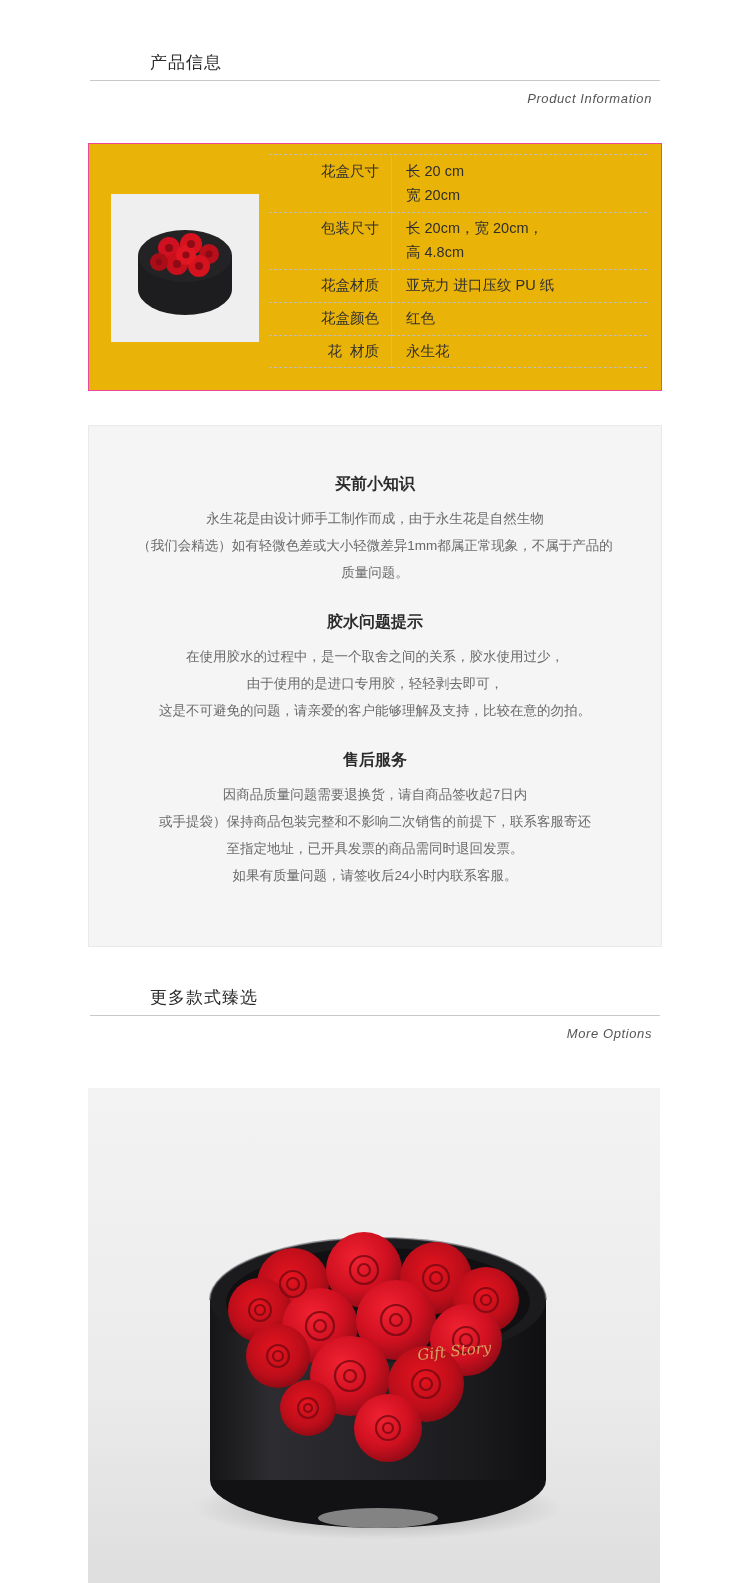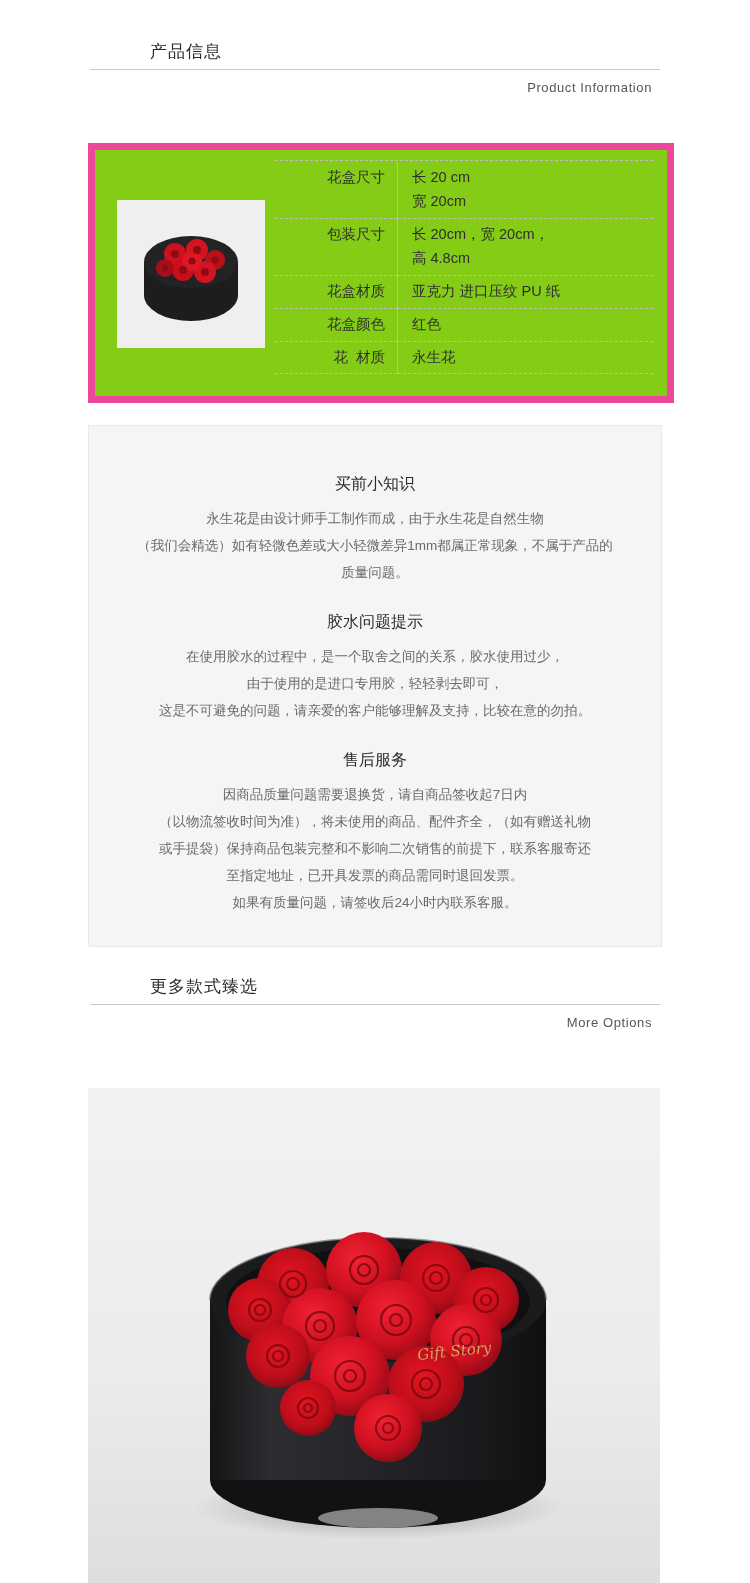--- a/index.html
+++ b/index.html
@@ -13,50 +13,51 @@
     position: relative;
     font-family: "Liberation Sans", sans-serif;
     color: #333333;
     overflow: hidden;
   }
 
   
   .section-head {
     position: relative;
     width: 570px;
-    margin: 0 auto;
+    margin: 11px auto;
   }
   .section-head .cn {
     font-size: 17px;
     color: #2b2b2b;
     letter-spacing: 1px;
     padding-left: 60px;
     padding-bottom: 6px;
   }
   .section-head .rule {
     border-bottom: 1px solid #c9c9c9;
     width: 100%;
   }
   .section-head .en {
     text-align: right;
     font-size: 13px;
     color: #555555;
     letter-spacing: 0.6px;
     padding-top: 10px;
     padding-right: 8px;
+    font-style: italic;
   }
 
   #head-product { position: absolute; left: 90px; top: 40px; width: 570px; }
   #head-more    { position: absolute; left: 90px; top: 975px; width: 570px; }
 
   
   .panel {
     position: absolute;
-    background: #84cc16;
-    border: 7px solid #ec4899;
+    background: #eab308;
+    border: 1px solid #ec4899;
   }
   #spec-panel {
     left: 88px;
     top: 143px;
     width: 572px;
     height: 246px;
   }
   #spec-thumb {
     position: absolute;
     left: 22px;
@@ -109,21 +110,21 @@
     top: 425px;
     width: 572px;
     height: 520px;
     background: #f5f5f5;
     border: 1px solid #e9e9e9;
   }
   .note-title {
     text-align: center;
     font-size: 16px;
     color: #2b2b2b;
-    font-weight: normal;
+    font-weight: bold;
     margin-top: 26px;
     margin-bottom: 10px;
   }
   .note-body {
     text-align: center;
     font-size: 13.5px;
     color: #6a6a6a;
     line-height: 2.0;
     padding: 0 16px;
   }
@@ -237,21 +238,20 @@
       <div>在使用胶水的过程中，是一个取舍之间的关系，胶水使用过少，</div>
       <div>由于使用的是进口专用胶，轻轻剥去即可，</div>
       <div>这是不可避免的问题，请亲爱的客户能够理解及支持，比较在意的勿拍。</div>
     </div>
   </div>
 
   <div id="note-block-3">
     <div class="note-title">售后服务</div>
     <div class="note-body">
       <div>因商品质量问题需要退换货，请自商品签收起7日内</div>
-      <div>（以物流签收时间为准），将未使用的商品、配件齐全，（如有赠送礼物</div>
       <div>或手提袋）保持商品包装完整和不影响二次销售的前提下，联系客服寄还</div>
       <div>至指定地址，已开具发票的商品需同时退回发票。</div>
       <div>如果有质量问题，请签收后24小时内联系客服。</div>
     </div>
   </div>
 </div>
 
 <div class="section-head" id="head-more">
   <div class="cn">更多款式臻选</div>
   <div class="rule"></div>

